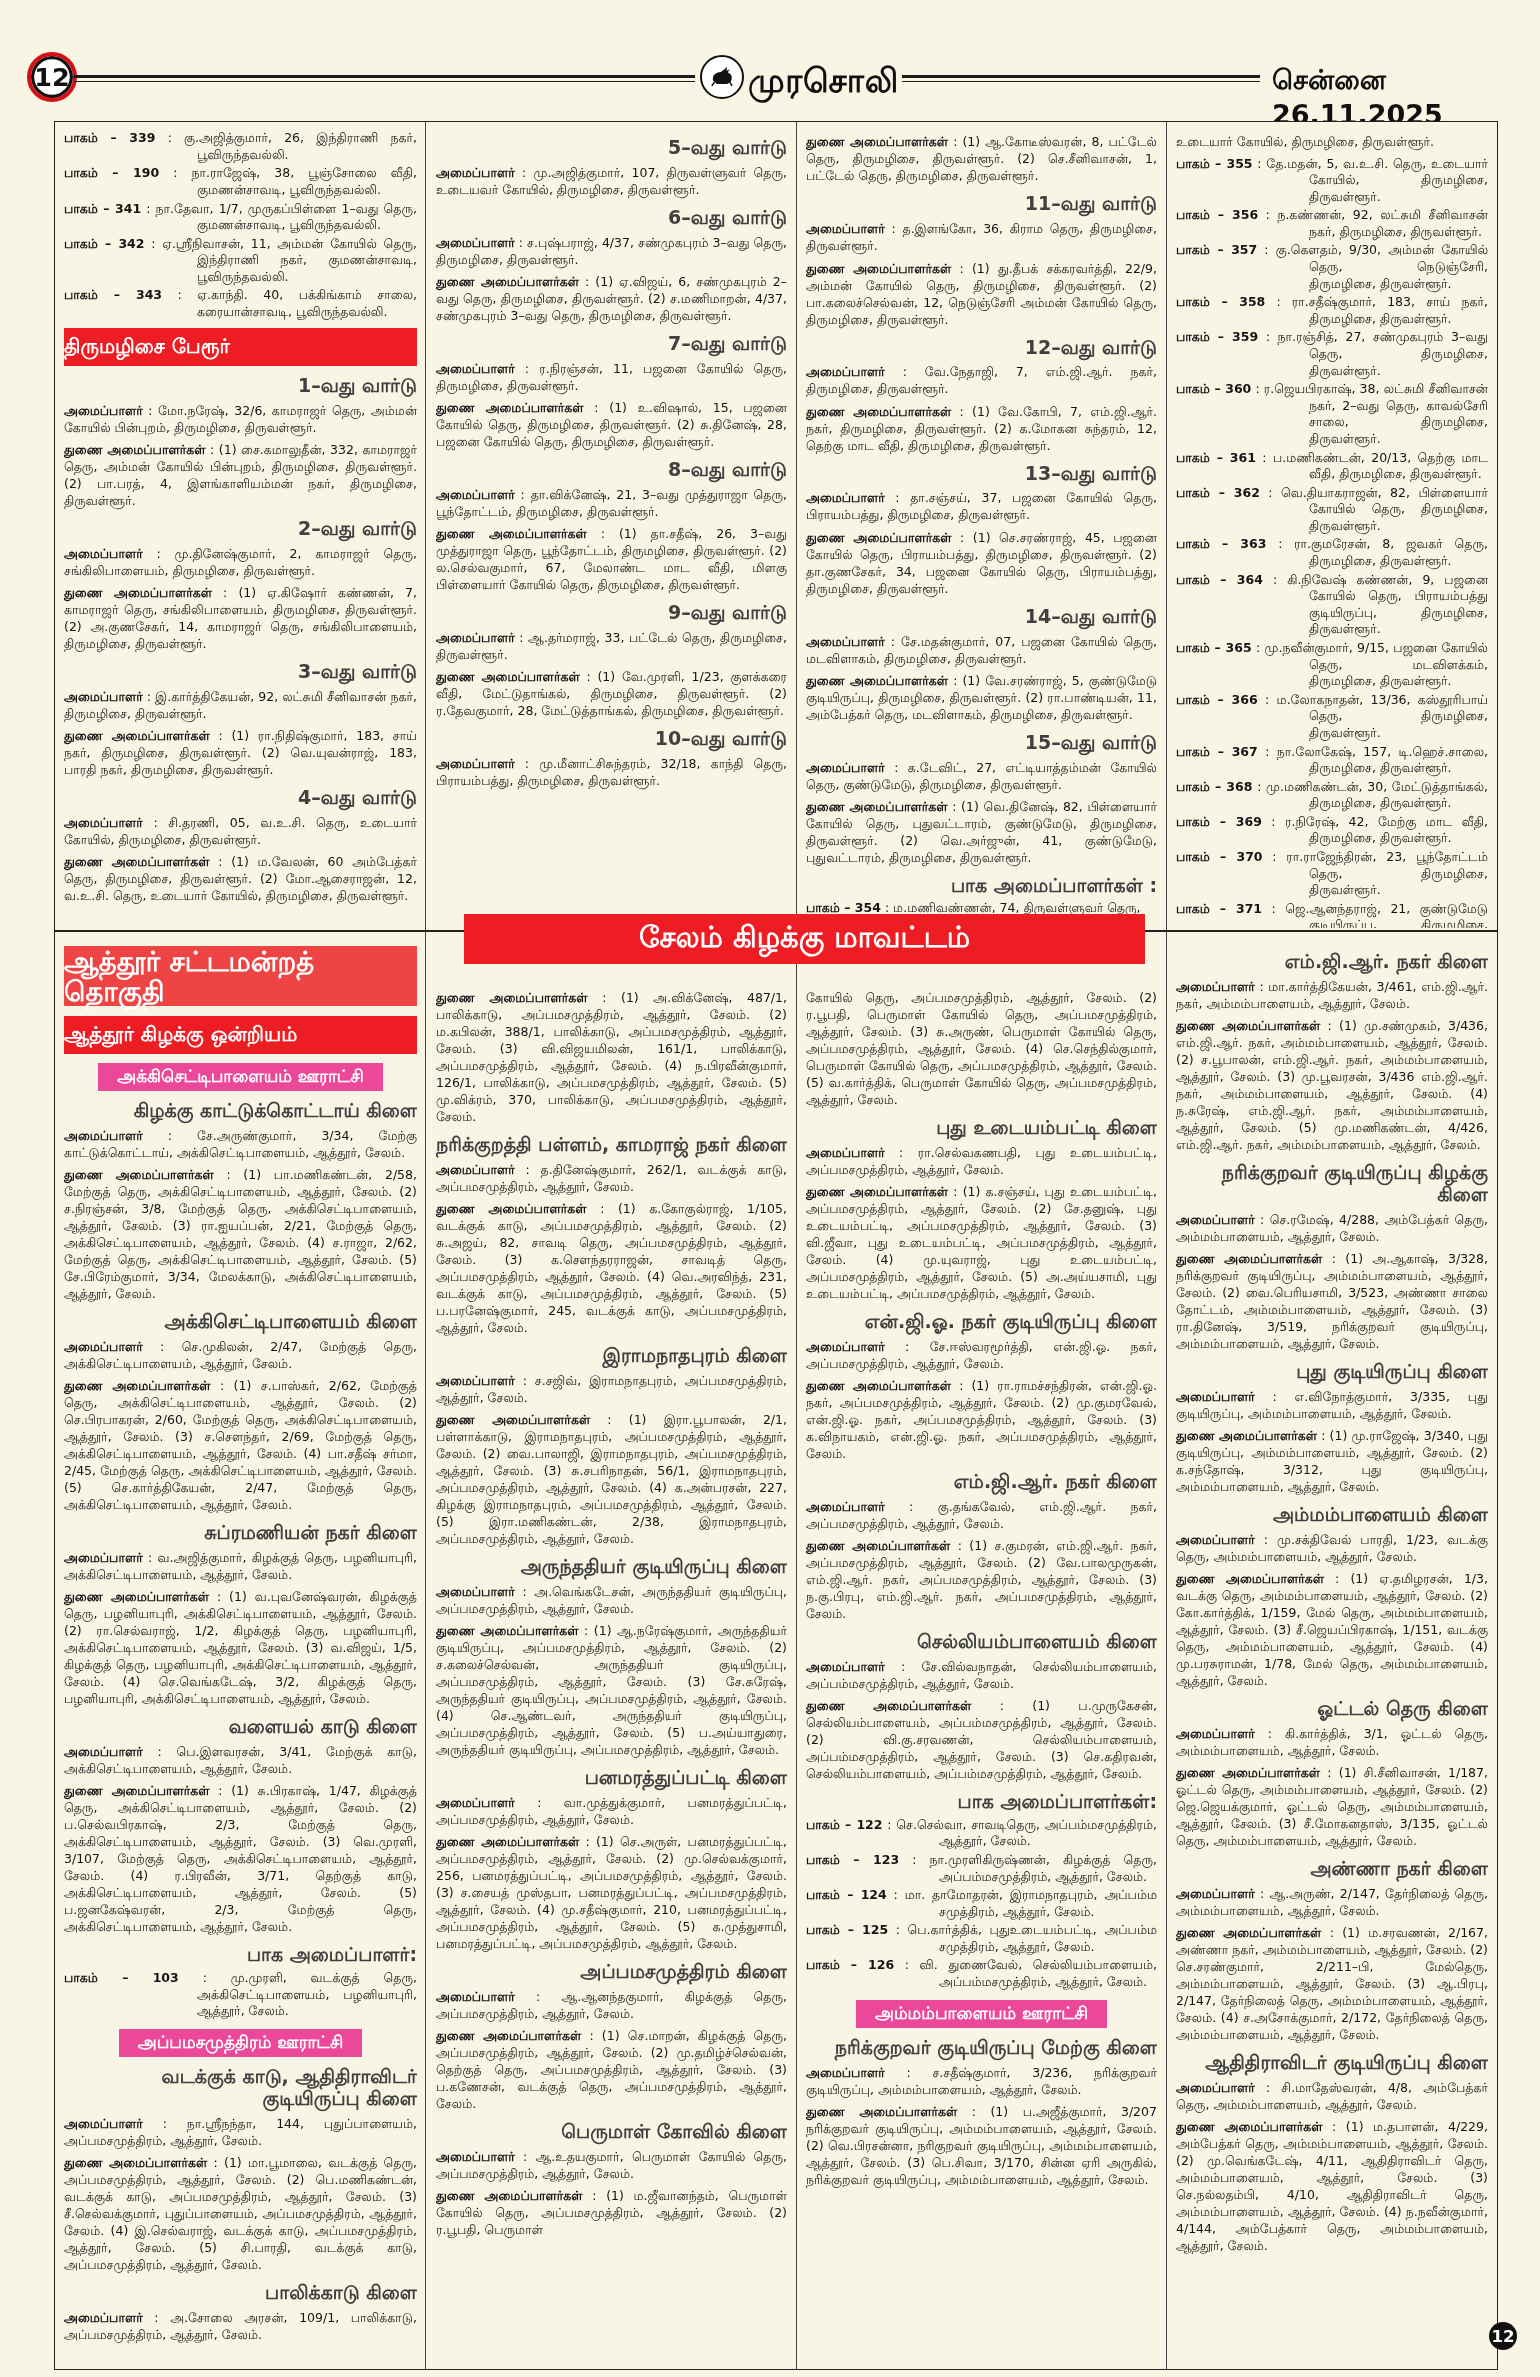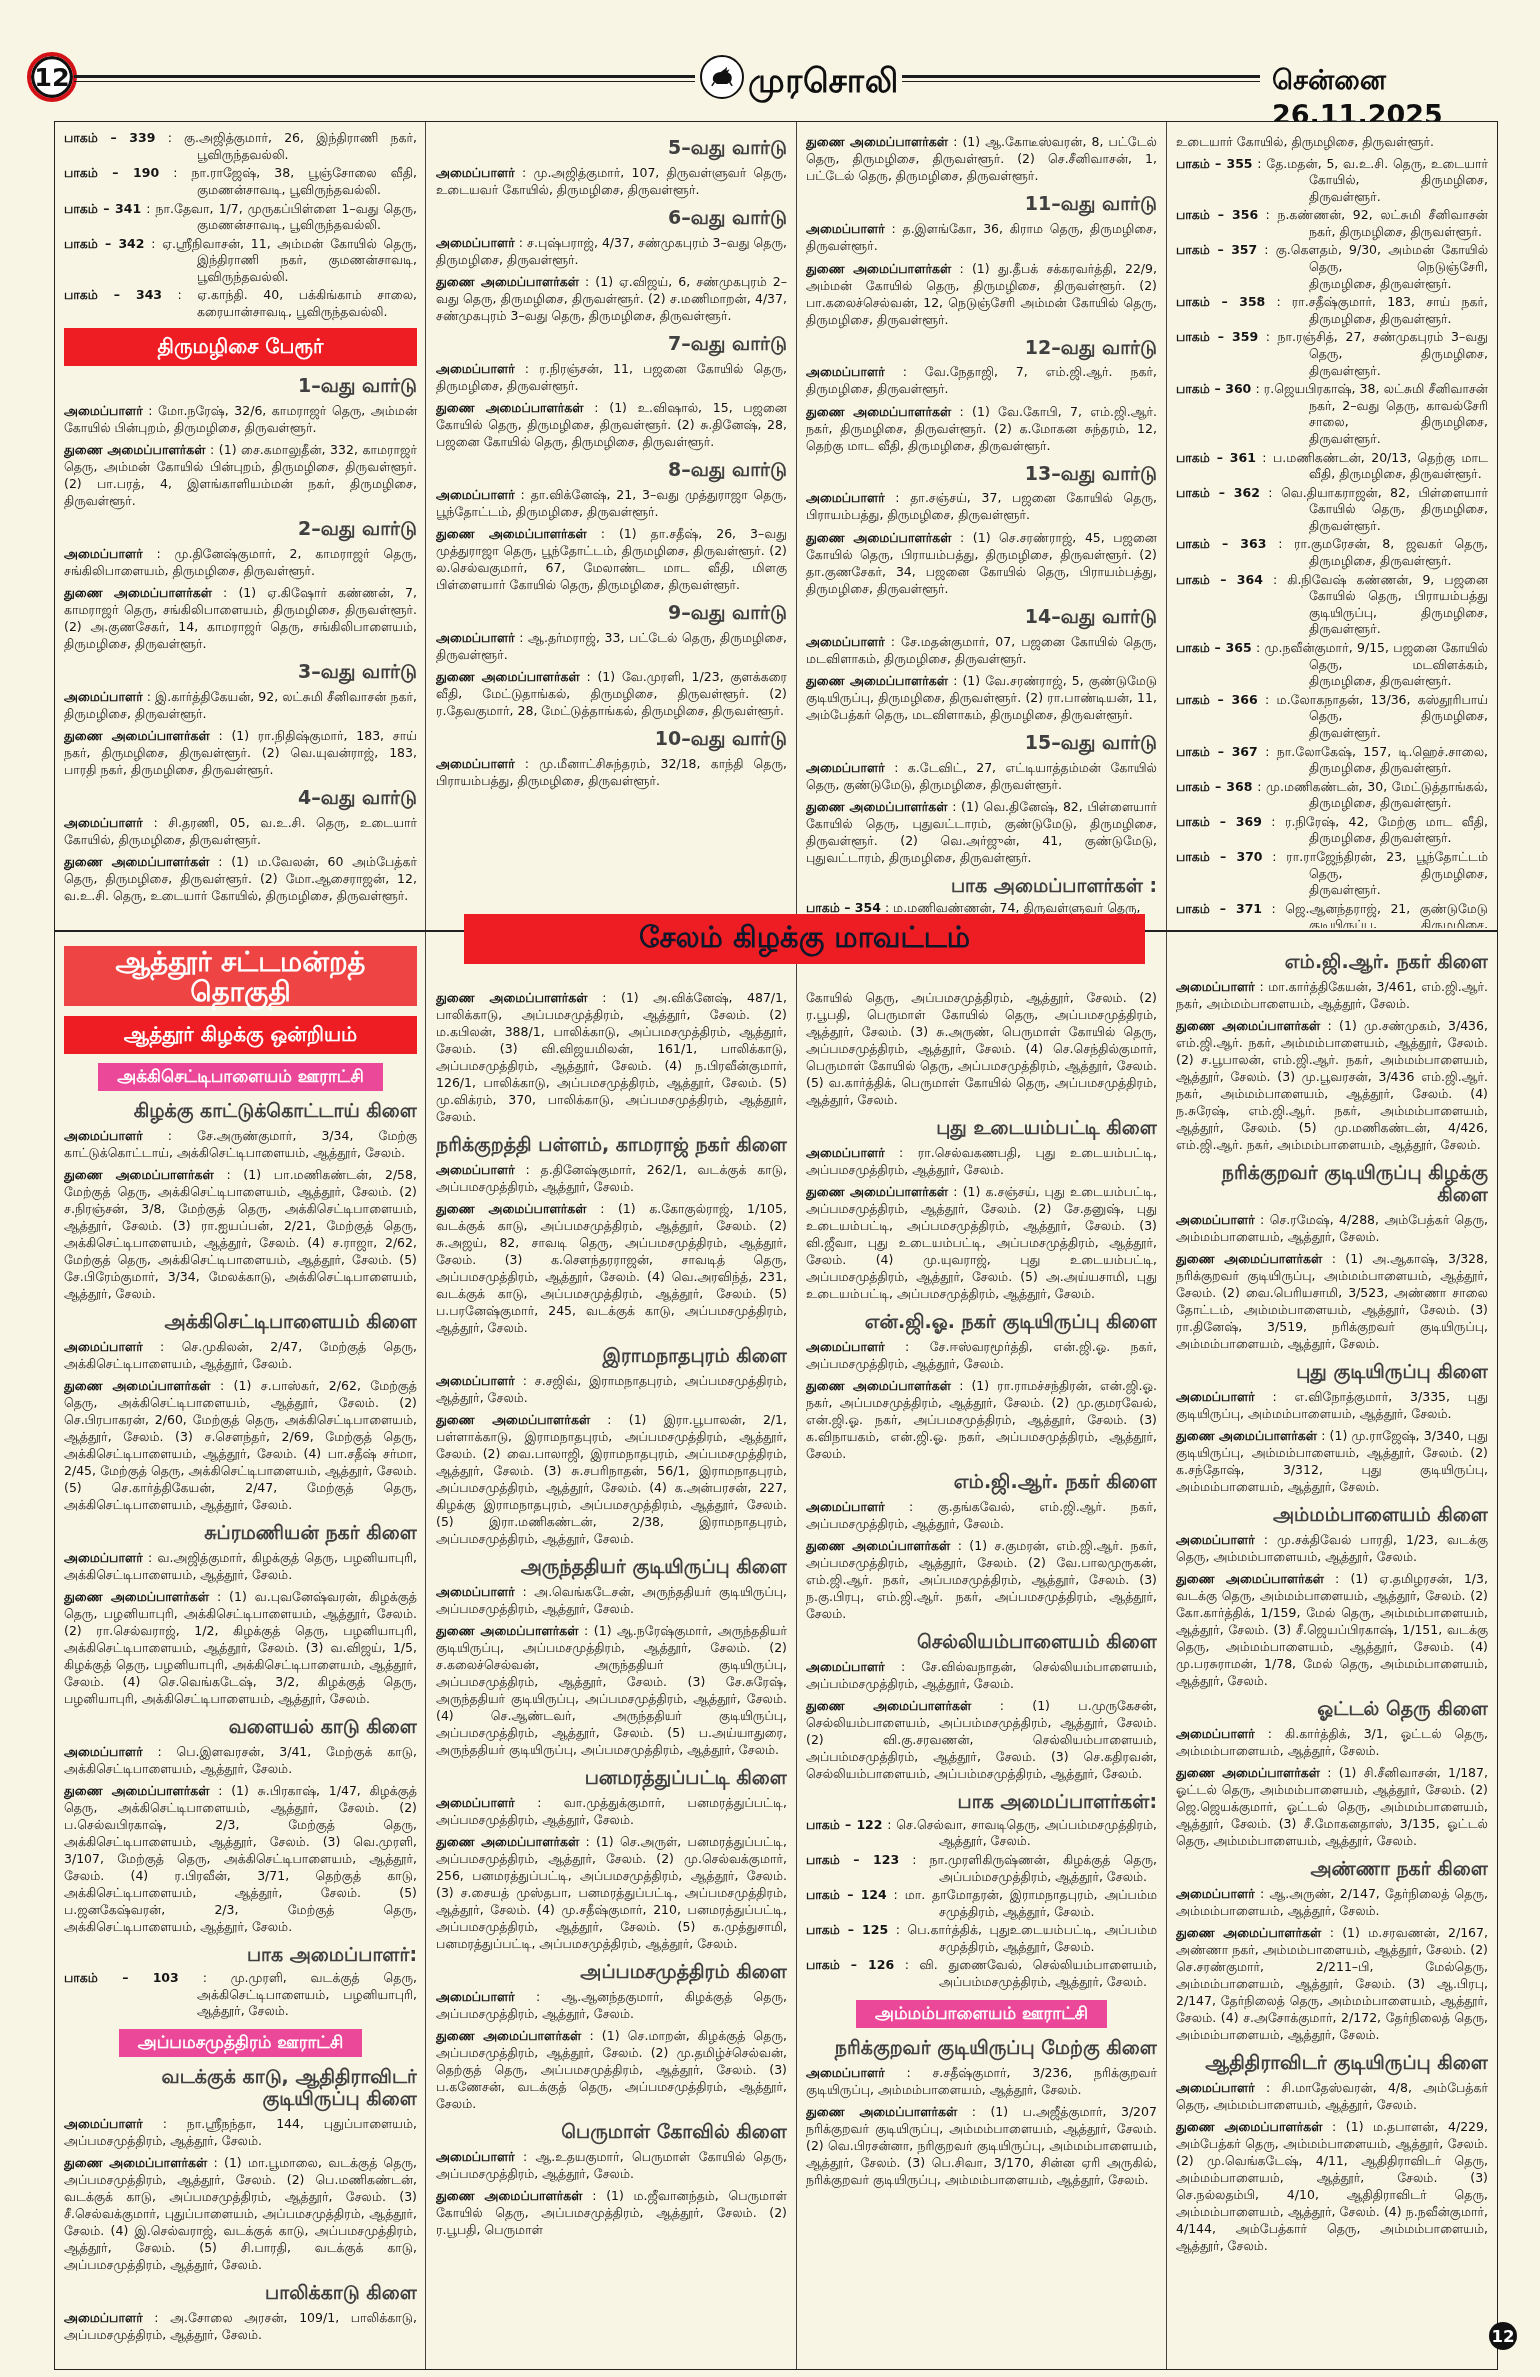--- a/index.html
+++ b/index.html
@@ -41,30 +41,30 @@
   #t0{left:9px;top:6.4px;width:353px;height:800px;}
   #t1{left:381px;top:6.4px;width:351px;height:800px;}
   #t2{left:751px;top:6.4px;width:351px;height:800px;}
   #t3{left:1121px;top:6.4px;width:312px;height:800px;}
   #b0{left:9px;top:820px;width:353px;height:1420px;}
   #b1{left:381px;top:820px;width:351px;height:1420px;padding-top:42px;}
   #b2{left:751px;top:820px;width:351px;height:1420px;padding-top:42px;}
   #b3{left:1121px;top:820px;width:312px;height:1420px;}
   .district-banner{
     position:absolute;left:409px;top:792px;width:681px;height:50px;z-index:6;
-    background:#ee1c23;color:#0f172a;font-size:29px;font-weight:bold;
+    background:#ee1c23;color:#ffffff;font-size:29px;font-weight:bold;
     display:flex;align-items:center;justify-content:center;
   }
   
   .para,.cont{font-size:12.5px;line-height:1.36;text-align:justify;margin:5.1px 0;}
   .para b{font-weight:bold;}
   .part{font-size:12.5px;line-height:1.33;margin:1.9px 0;padding-left:133px;text-indent:-133px;text-align:justify;}
   .part b{font-weight:bold;}
   .hdr{color:#404040;font-weight:bold;font-size:19px;text-align:right;margin:9px 0 3.8px;line-height:1.15;}
-  .bar{color:#fff;font-weight:bold;text-align:center;}
+  .bar{color:#fff;font-weight:bold;text-align:left;}
   .bar.red{background:#ee1c23;font-size:20px;padding:5.7px 0;margin:7.7px 0;}
   .bar.blue{background:#ef4444;font-size:27.5px;padding:0 0;margin:3.8px 0 10.2px;line-height:1.1;}
   .bar.magenta{background:#ec4899;font-size:17px;padding:3.2px 19px;margin:9px auto 5.1px;width:fit-content;}
   .foot-circle{
     position:absolute;left:1489px;top:2322px;width:28px;height:28px;border-radius:50%;
     background:#111;color:#fff;display:flex;align-items:center;justify-content:center;
     font-size:16.6px;font-weight:bold;
   }
 </style>
 </head>

